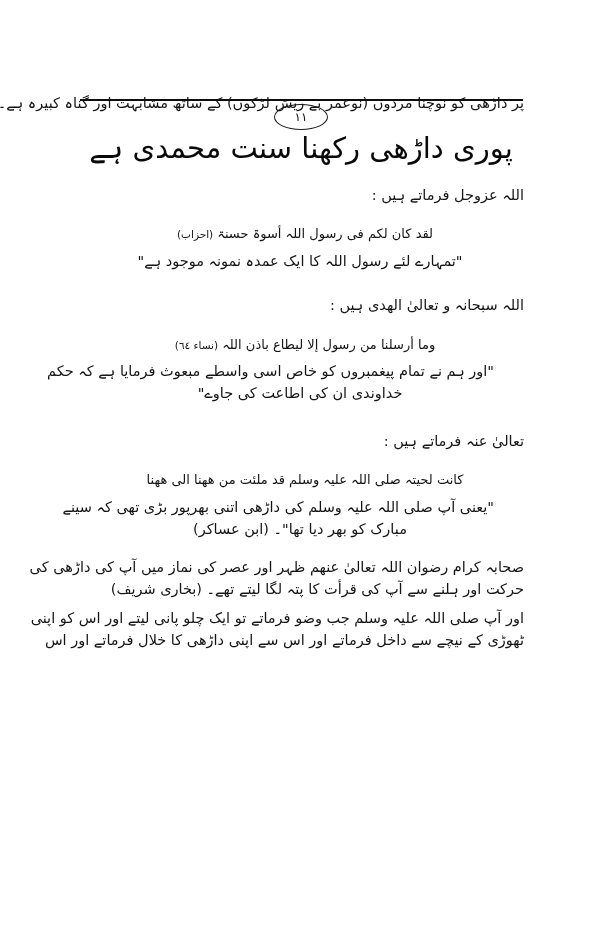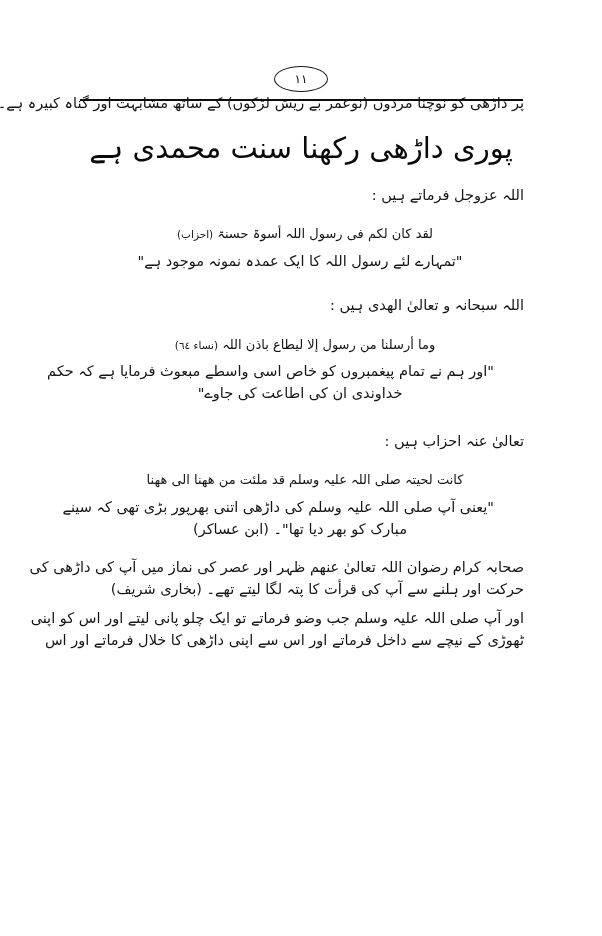--- a/index.html
+++ b/index.html
@@ -39,20 +39,21 @@
     border-radius: 50% / 50%;
     display: flex;
     align-items: center;
     justify-content: center;
     font-family: "DejaVu Sans", sans-serif;
     font-size: 12px;
     line-height: 1;
     letter-spacing: 0.5px;
     color: #111;
     background: #fff;
+    margin-top: 38px;
   }
   .header-rule {
     position: absolute;
     top: 99px;
     left: 80px;
     width: 443px;
     height: 0;
     border-top: 2.6px solid #0d0d0d;
   }
 
@@ -179,21 +180,21 @@
       <div class="line urdu quote-ur center">"اور ہم نے تمام پیغمبروں کو خاص اسی واسطے مبعوث فرمایا ہے کہ حکم</div>
       <div class="line urdu quote-ur center">خداوندی ان کی اطاعت کی جاوے"</div>
     </div>
 
     <div class="gap-m"></div>
 
 
     <div class="gap-s"></div>
 
     <div>
-      <div class="line urdu right indent-left">تعالیٰ عنہ احزاب ہیں :</div>
+      <div class="line urdu right indent-left">تعالیٰ عنہ فرماتے ہیں :</div>
       <div class="gap-s"></div>
       <div class="line arabic arabic-block center">کانت لحیتہ صلی اللہ علیہ وسلم قد ملئت من ھھنا الی ھھنا</div>
       <div class="gap-xs"></div>
       <div class="line urdu quote-ur center">"یعنی آپ صلی اللہ علیہ وسلم کی داڑھی اتنی بھرپور بڑی تھی کہ سینے</div>
       <div class="line urdu quote-ur center">مبارک کو بھر دیا تھا"۔ (ابن عساکر)</div>
     </div>
 
     <div class="gap-m"></div>
 
     <div class="para">

